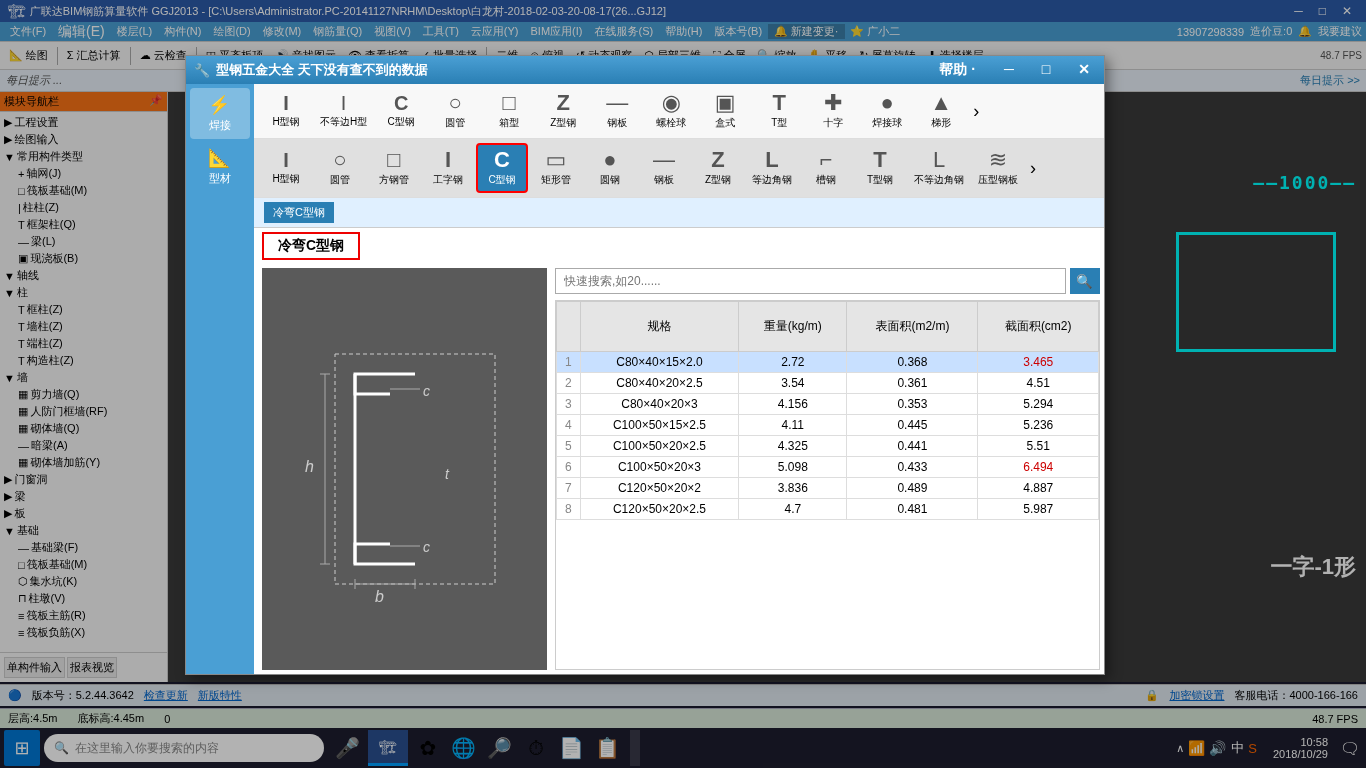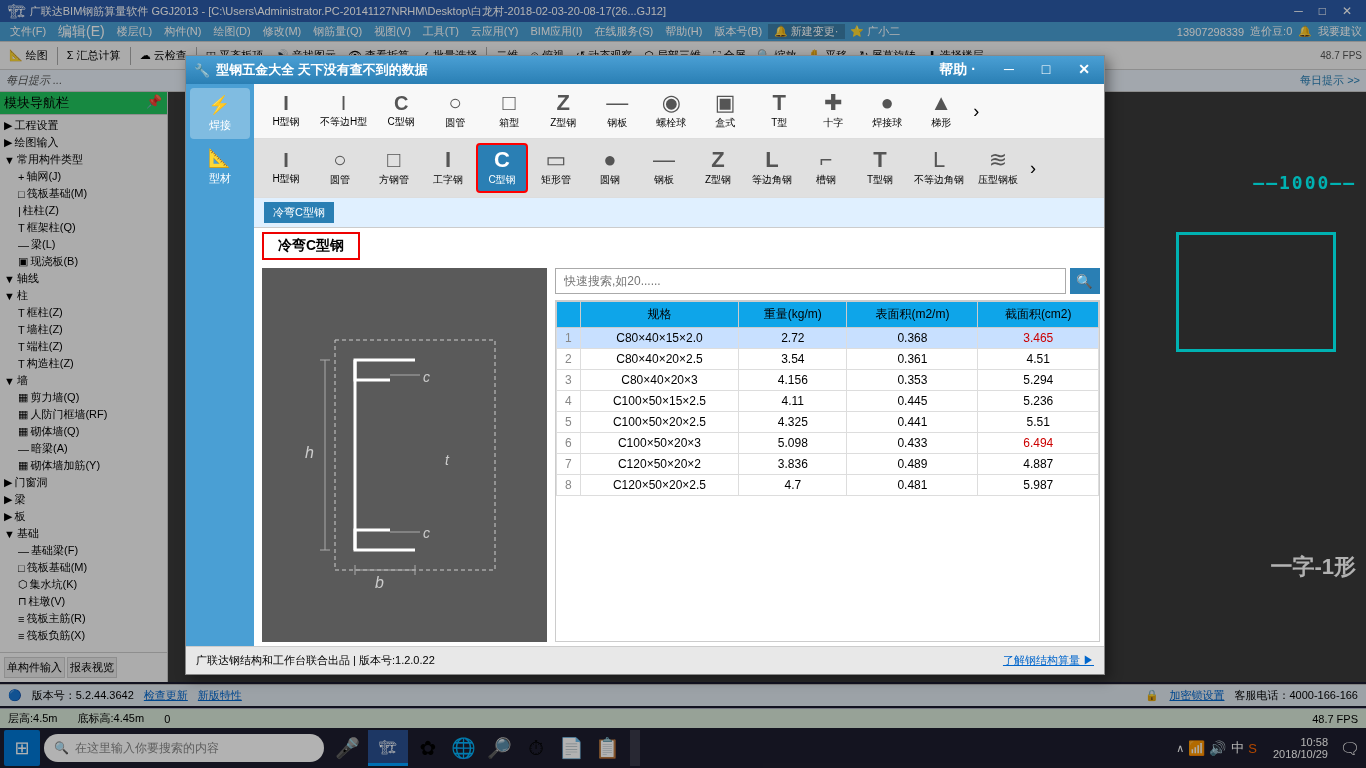--- a/index.html
+++ b/index.html
@@ -15,21 +15,21 @@
     .menu-bar { background: #f0f0f0; height: 20px; display: flex; align-items: center; padding: 0 4px; font-size: 12px; border-bottom: 1px solid #ccc; }
     .menu-item { padding: 0 6px; cursor: pointer; white-space: nowrap; }
 
     
     .toolbar { background: #f5f5f5; height: 26px; display: flex; align-items: center; padding: 0 4px; border-bottom: 1px solid #ccc; gap: 2px; font-size: 11px; }
     .toolbar-btn { padding: 1px 4px; cursor: pointer; border: 1px solid transparent; font-size: 11px; white-space: nowrap; }
     .toolbar-sep { width: 1px; height: 18px; background: #aaa; margin: 0 2px; }
 
     
     .sidebar { width: 168px; background: #f7f7f7; border-right: 1px solid #ccc; display: flex; flex-direction: column; overflow: hidden; }
-    .sidebar-title { background: #22c55e; padding: 2px 4px; font-size: 13px; border-bottom: 1px solid #ccc; display: flex; justify-content: space-between; }
+    .sidebar-title { background: #f97316; padding: 2px 4px; font-size: 11px; border-bottom: 1px solid #ccc; display: flex; justify-content: space-between; }
     .sidebar-content { flex: 1; overflow-y: auto; font-size: 11px; padding: 2px; }
     .sidebar-section { cursor: pointer; }
     .sidebar-section-header { display: flex; align-items: center; gap: 2px; padding: 1px 2px; }
     .sidebar-item { padding: 1px 4px 1px 16px; cursor: pointer; display: flex; align-items: center; gap: 2px; }
     .sidebar-bottom { border-top: 1px solid #ccc; padding: 4px; display: flex; gap: 2px; }
     .sidebar-bottom-btn { text-align: center; padding: 2px; background: #e8e8e8; cursor: pointer; border: 1px solid #ccc; font-size: 11px; }
 
     
     .content-area { flex: 1; background: #3a3a3a; position: relative; overflow: hidden; }
 
@@ -83,21 +83,21 @@
 
     
     .data-panel { flex: 1; display: flex; flex-direction: column; padding: 4px; }
     .search-row { display: flex; gap: 4px; margin-bottom: 6px; }
     .search-input { flex: 1; height: 26px; border: 1px solid #aaa; padding: 0 8px; font-size: 12px; }
     .search-btn { width: 30px; height: 26px; background: #2a7fb4; border: none; cursor: pointer; display: flex; align-items: center; justify-content: center; color: white; }
 
     
     .data-table { flex: 1; overflow-y: auto; border: 1px solid #ccc; font-size: 12px; }
     .data-table table { width: 100%; border-collapse: collapse; }
-    .data-table th { background: #0ea5e9; border: 1px solid #ccc; padding: 4px 8px; text-align: center; font-weight: normal; position: sticky; top: 0; }
+    .data-table th { background: #e5e5e5; border: 1px solid #ccc; padding: 16px 8px; text-align: center; font-weight: normal; position: sticky; top: 0; }
     .data-table td { border: 1px solid #ddd; padding: 3px 8px; text-align: center; }
     .row-num { color: #888; width: 20px; }
 
     
     .note-area { padding: 4px 6px; font-size: 11px; color: #555; border-top: 1px solid #ccc; background: #f8f8f8; }
 
     
     .modal-footer { background: #e8e8e8; height: 28px; display: flex; align-items: center; justify-content: space-between; padding: 0 10px; border-top: 1px solid #ccc; font-size: 11px; }
     .footer-link { color: #0066cc; cursor: pointer; text-decoration: underline; }
 
@@ -630,24 +630,20 @@
   </tr>
                 </tbody>
             </table>
           </div>
 
         </div>
       </div>
     </div>
   </div>
 
-  <div class="modal-footer">
-    <span>广联达钢结构和工作台联合出品  |  版本号:1.2.0.22</span>
-    <span class="footer-link">了解钢结构算量 ▶</span>
-  </div>
 </div>
 
 <div style="position:absolute; bottom:62px; left:0; right:0; height:22px; background:#e0e8f0; display:flex; align-items:center; padding:0 8px; font-size:11px; gap:10px; border-top:1px solid #bbb; z-index:50;">
   <span>🔵</span>
   <span>版本号：5.2.44.3642</span>
   <span class="footer-link">检查更新</span>
   <span class="footer-link">新版特性</span>
   <span style="margin-left:auto;">🔒</span>
   <span class="footer-link">加密锁设置</span>
   <span>客服电话：4000-166-166</span>

